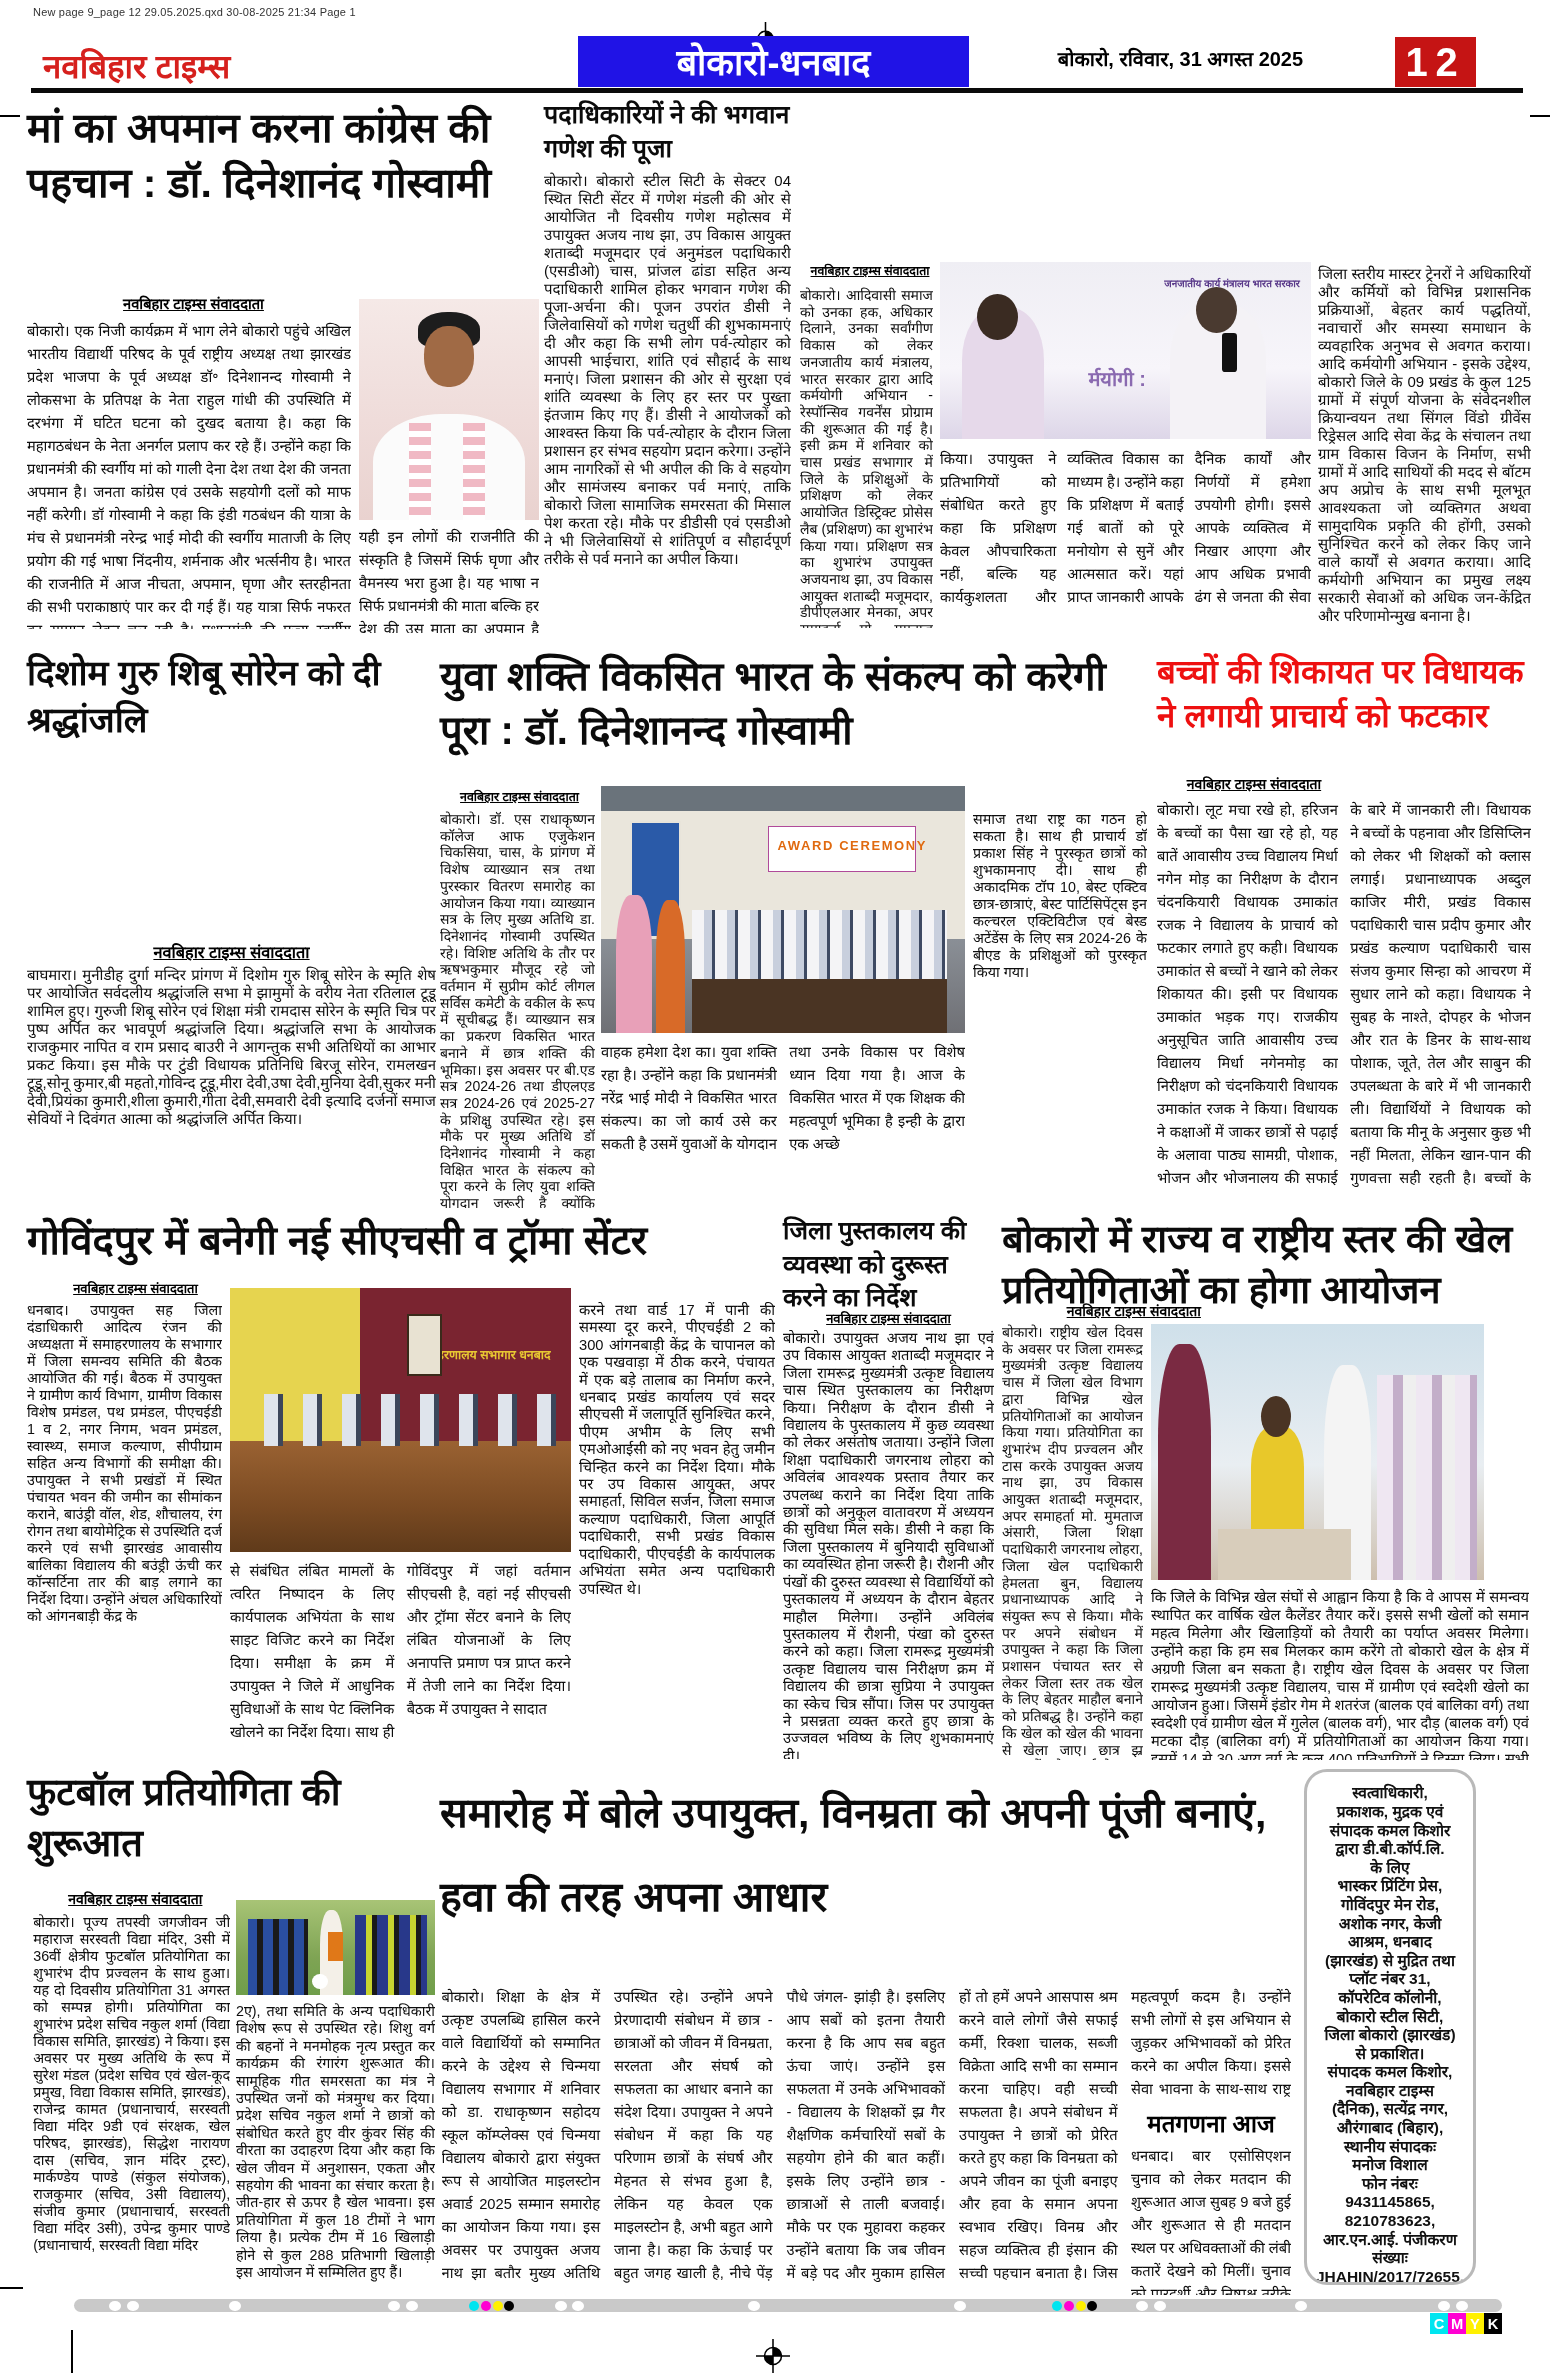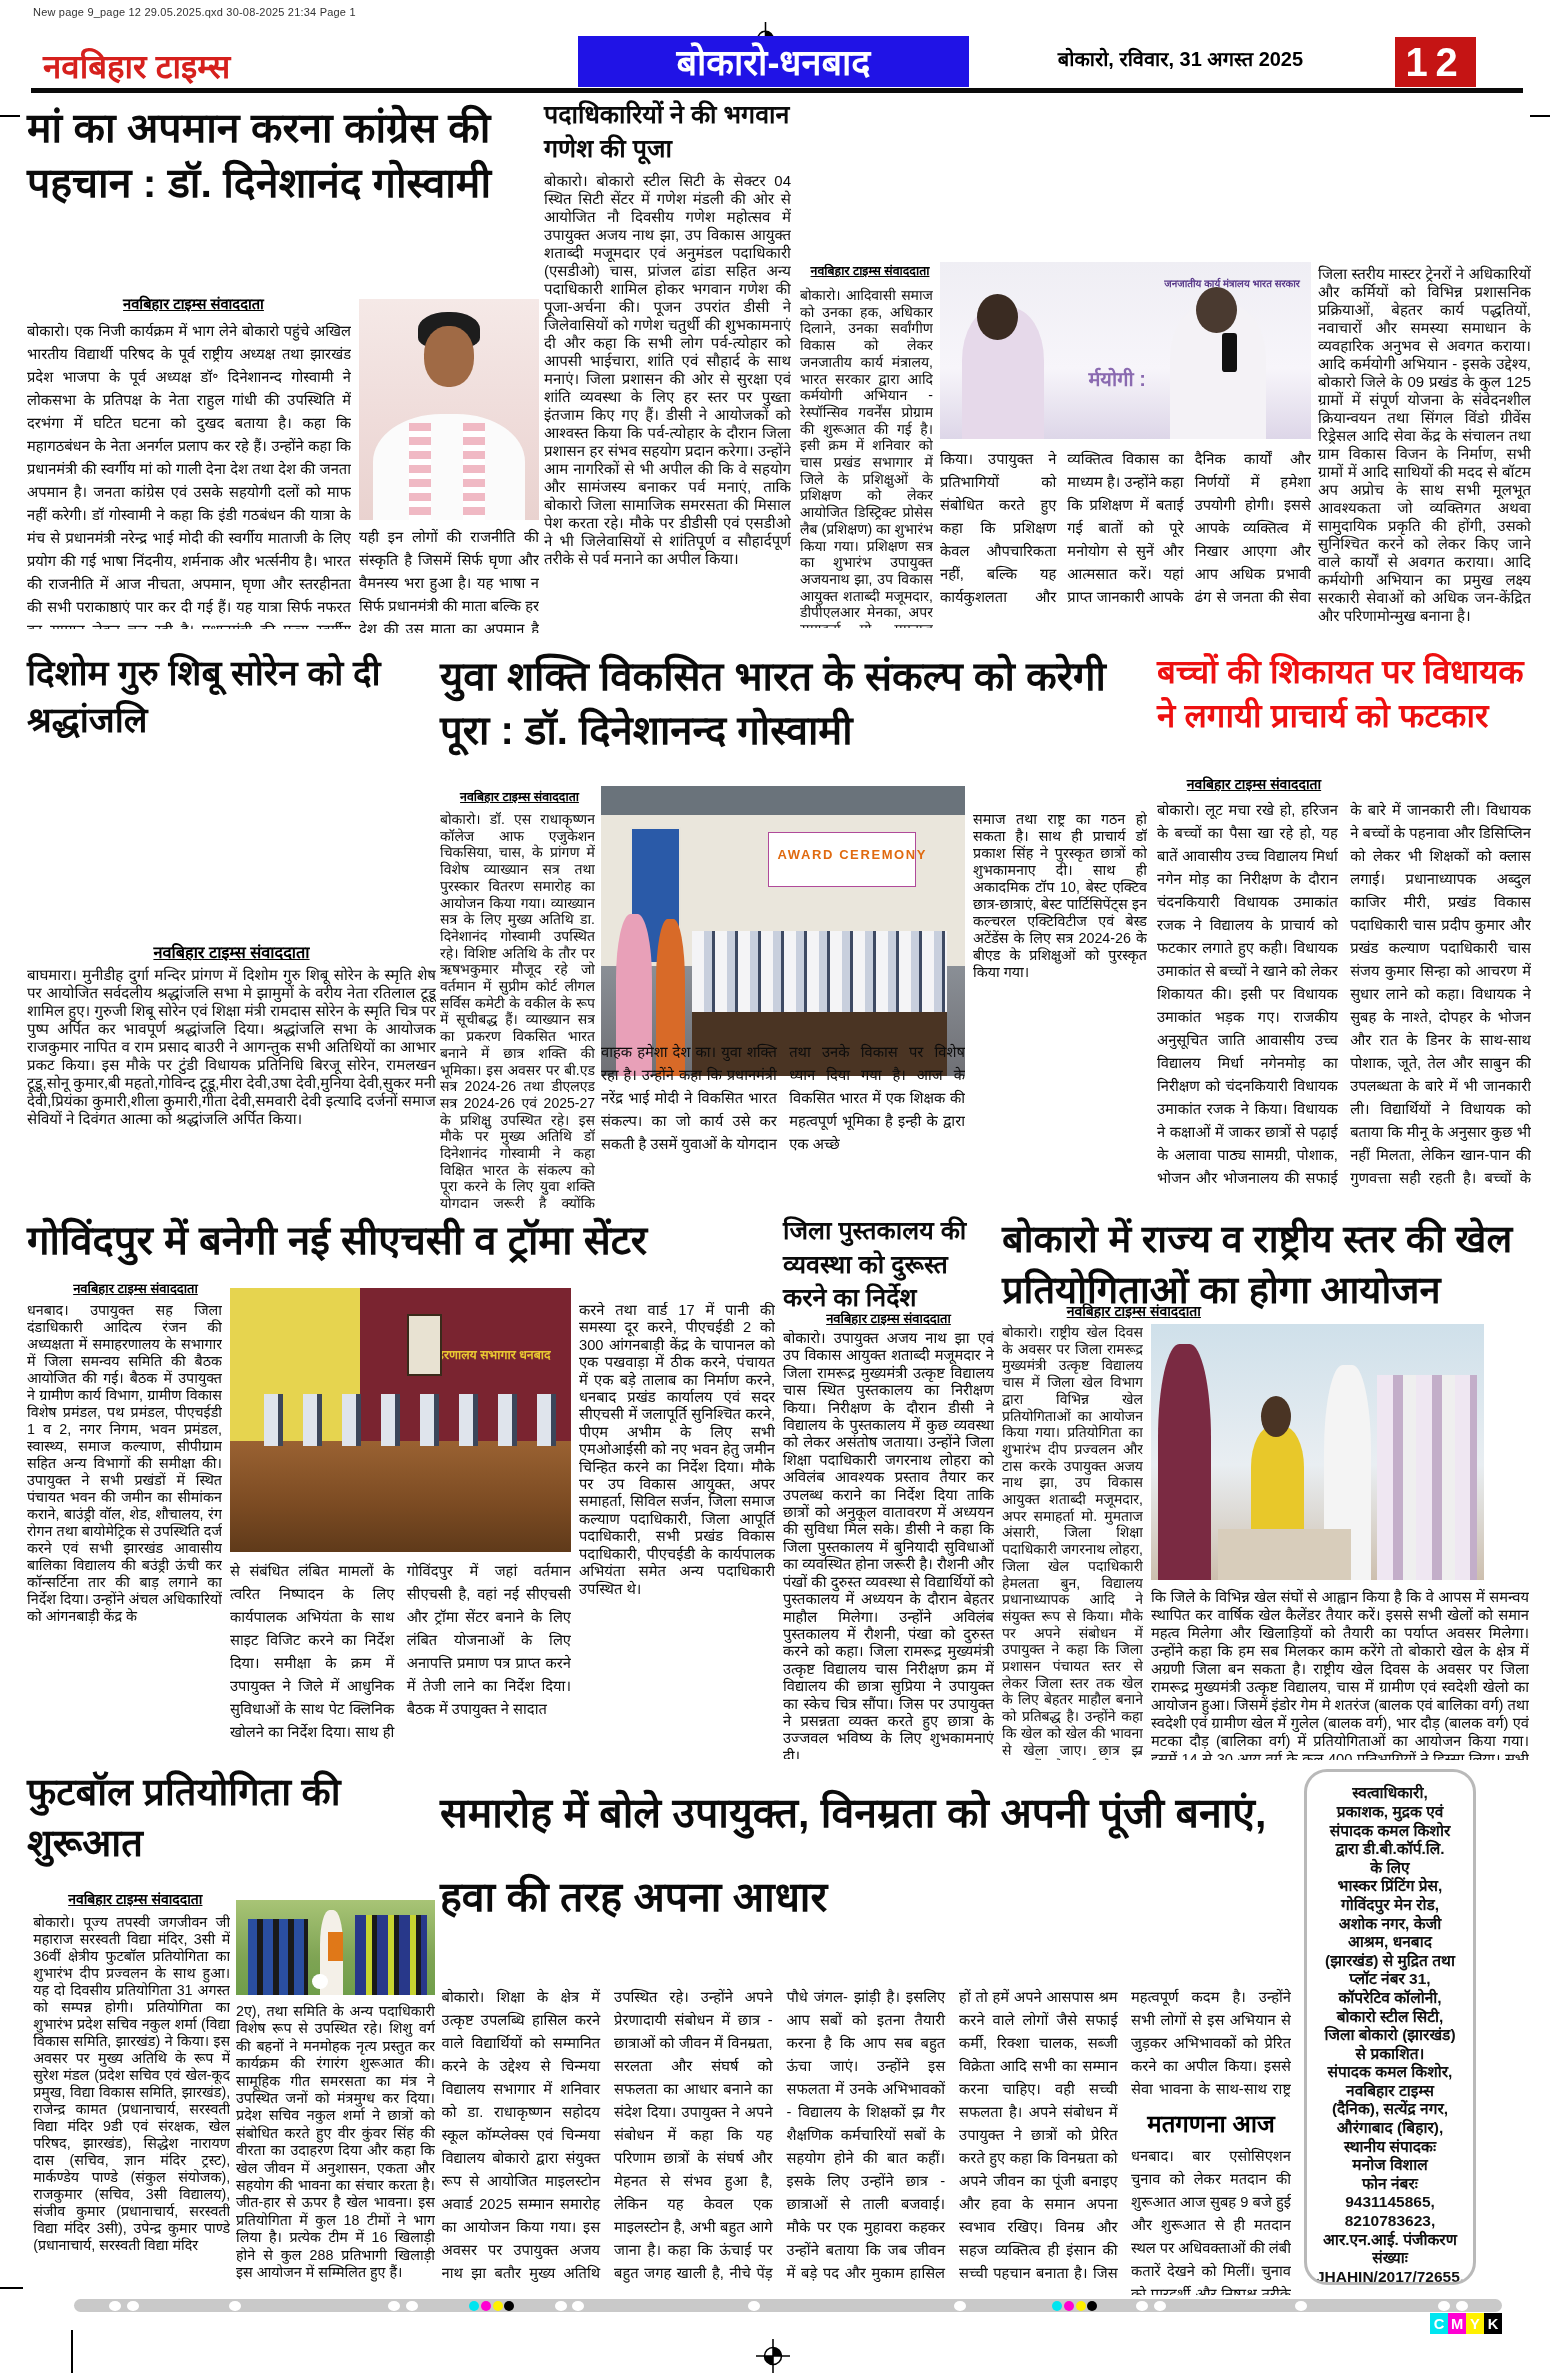--- a/index.html
+++ b/index.html
@@ -111,21 +111,21 @@
   <div class="abs" style="left:27px;top:650px;width:409px;height:560px;">
     <h2 class="hl center" style="font-size:35px;">दिशोम गुरु शिबू सोरेन को दी श्रद्धांजलि</h2>
     <div class="byline" style="position:absolute;left:0;top:291px;width:409px;font-size:16.3px;">नवबिहार टाइम्स संवाददाता</div>
     <div class="body-txt" style="position:absolute;left:0;top:316px;width:409px;height:240px;font-size:15px;line-height:18px;">बाघमारा। मुनीडीह दुर्गा मन्दिर प्रांगण में दिशोम गुरु शिबू सोरेन के स्मृति शेष पर आयोजित सर्वदलीय श्रद्धांजलि सभा मे झामुमों के वरीय नेता रतिलाल टूडू शामिल हुए। गुरुजी शिबू सोरेन एवं शिक्षा मंत्री रामदास सोरेन के स्मृति चित्र पर पुष्प अर्पित कर भावपूर्ण श्रद्धांजलि दिया। श्रद्धांजलि सभा के आयोजक राजकुमार नापित व राम प्रसाद बाउरी ने आगन्तुक सभी अतिथियों का आभार प्रकट किया। इस मौके पर टुंडी विधायक प्रतिनिधि बिरजू सोरेन, रामलखन टूडू,सोनू कुमार,बी महतो,गोविन्द टूडू,मीरा देवी,उषा देवी,मुनिया देवी,सुकर मनी देवी,प्रियंका कुमारी,शीला कुमारी,गीता देवी,समवारी देवी इत्यादि दर्जनों समाज सेवियों ने दिवंगत आत्मा को श्रद्धांजलि अर्पित किया।</div>
   </div>
 
   <div class="abs" style="left:440px;top:650px;width:707px;height:560px;">
     <h2 class="hl" style="font-size:40px;">युवा शक्ति विकसित भारत के संकल्प को करेगी पूरा : डॉ. दिनेशानन्द गोस्वामी</h2>
     <div class="byline" style="position:absolute;left:0;top:138px;width:159px;font-size:12.4px;">नवबिहार टाइम्स संवाददाता</div>
     <div class="body-txt" style="position:absolute;left:0;top:161px;width:155px;height:397px;font-size:14px;line-height:16.7px;">बोकारो। डॉ. एस राधाकृष्णन कॉलेज आफ एजुकेशन चिकसिया, चास, के प्रांगण में विशेष व्याख्यान सत्र तथा पुरस्कार वितरण समारोह का आयोजन किया गया। व्याख्यान सत्र के लिए मुख्य अतिथि डा. दिनेशानंद गोस्वामी उपस्थित रहे। विशिष्ट अतिथि के तौर पर ऋषभकुमार मौजूद रहे जो वर्तमान में सुप्रीम कोर्ट लीगल सर्विस कमेटी के वकील के रूप में सूचीबद्ध हैं। व्याख्यान सत्र का प्रकरण विकसित भारत बनाने में छात्र शक्ति की भूमिका। इस अवसर पर बी.एड सत्र 2024-26 तथा डीएलएड सत्र 2024-26 एवं 2025-27 के प्रशिक्षु उपस्थित रहे। इस मौके पर मुख्य अतिथि डॉ दिनेशानंद गोस्वामी ने कहा विक्षित भारत के संकल्प को पूरा करने के लिए युवा शक्ति योगदान जरूरी है क्योंकि परिवर्तन एवं विकास का</div>
-    <div class="photo photo-award" style="left:161px;top:136px;width:364px;height:290px;">
+    <div class="photo photo-award" style="left:161px;top:136px;width:364px;height:247px;">
       <div class="ph-el" style="left:8%;top:14%;width:13%;height:46%;background:#2a5aa8;border:2.3px solid #e8e4da;"></div>
       <div class="ph-el" style="left:46%;top:16%;width:40%;height:18%;background:#fff;border:1.6px solid #b04a9a;"></div>
       <span class="ov-txt" style="left:48.5%;top:21%;font-size:13px;color:#e06a10;letter-spacing:1.6px;">AWARD  CEREMONY</span>
       <div class="ph-el" style="left:4%;top:44%;width:10%;height:56%;background:#e8a0b8;border-radius:40% 40% 0 0;"></div>
       <div class="ph-el" style="left:15%;top:46%;width:8%;height:54%;background:#d86a28;border-radius:40% 40% 0 0;"></div>
       <div class="ph-el" style="left:25%;top:50%;width:70%;height:30%;background:repeating-linear-gradient(90deg,#f4f4f6 0 12.4px,#c8cfdd 12.4px 20px,#3e4a63 20px 23px);"></div>
       <div class="ph-el" style="left:25%;top:78%;width:70%;height:22%;background:#4a3423;"></div>
     </div>
     <div class="body-txt cols2" style="position:absolute;left:161px;top:391px;width:364px;height:167px;">वाहक हमेशा देश का। युवा शक्ति रहा है। उन्होंने कहा कि प्रधानमंत्री नरेंद्र भाई मोदी ने विकसित भारत संकल्प। का जो कार्य उसे कर सकती है उसमें युवाओं के योगदान तथा उनके विकास पर विशेष ध्यान दिया गया है। आज के विकसित भारत में एक शिक्षक की महत्वपूर्ण भूमिका है इन्ही के द्वारा एक अच्छे</div>
     <div class="body-txt" style="position:absolute;left:533px;top:161px;width:174px;height:397px;font-size:14.3px;line-height:17px;">समाज तथा राष्ट्र का गठन हो सकता है। साथ ही प्राचार्य डॉ प्रकाश सिंह ने पुरस्कृत छात्रों को शुभकामनाए दी। साथ ही अकादमिक टॉप 10, बेस्ट एक्टिव छात्र-छात्राएं, बेस्ट पार्टिसिपेंट्स इन कल्चरल एक्टिविटीज एवं बेस्ड अटेंडेंस के लिए सत्र 2024-26 के बीएड के प्रशिक्षुओं को पुरस्कृत किया गया।</div>

